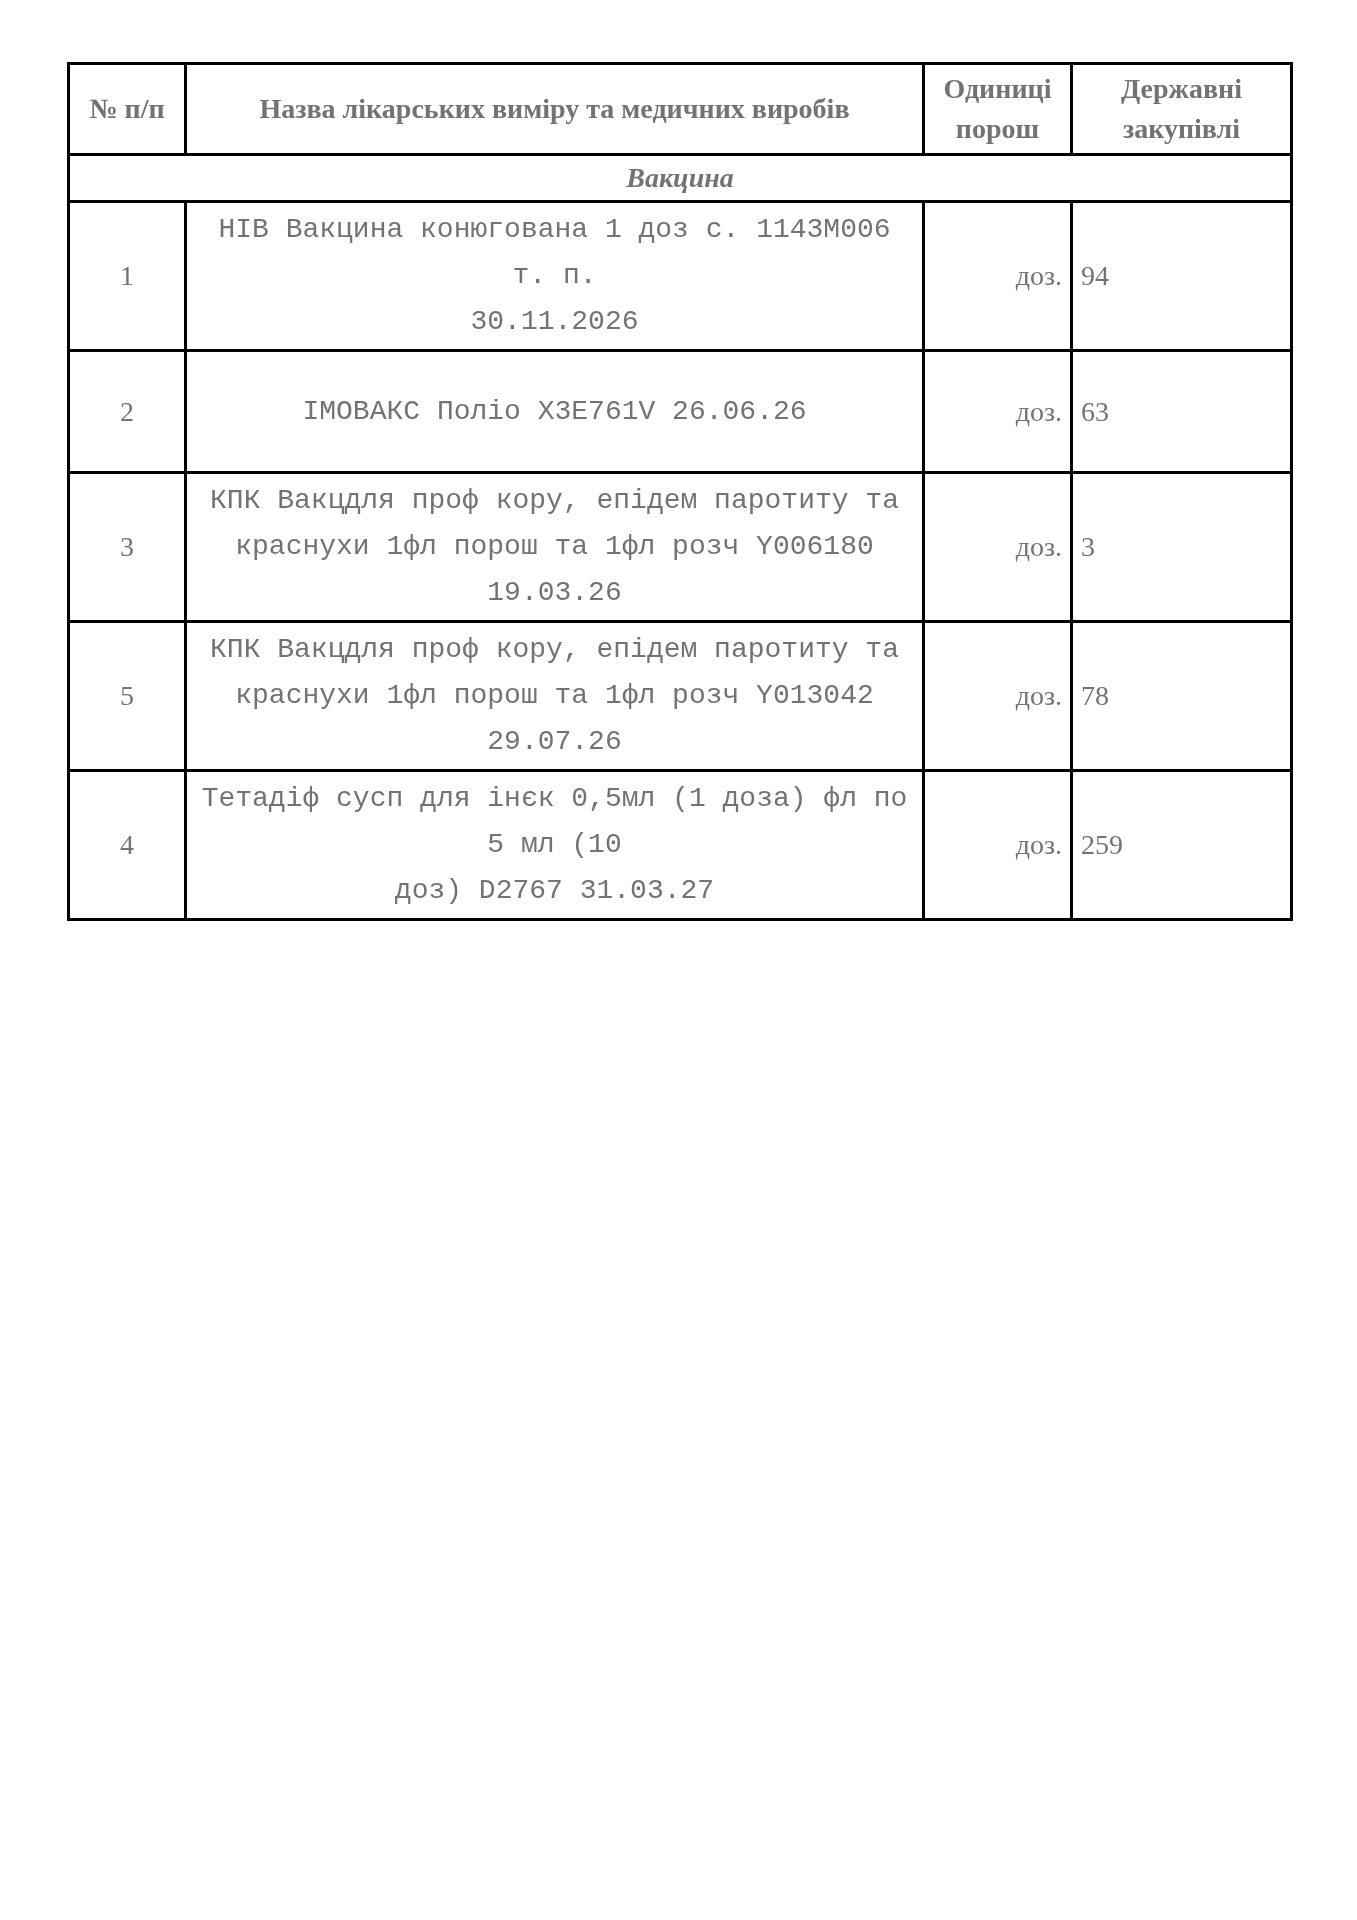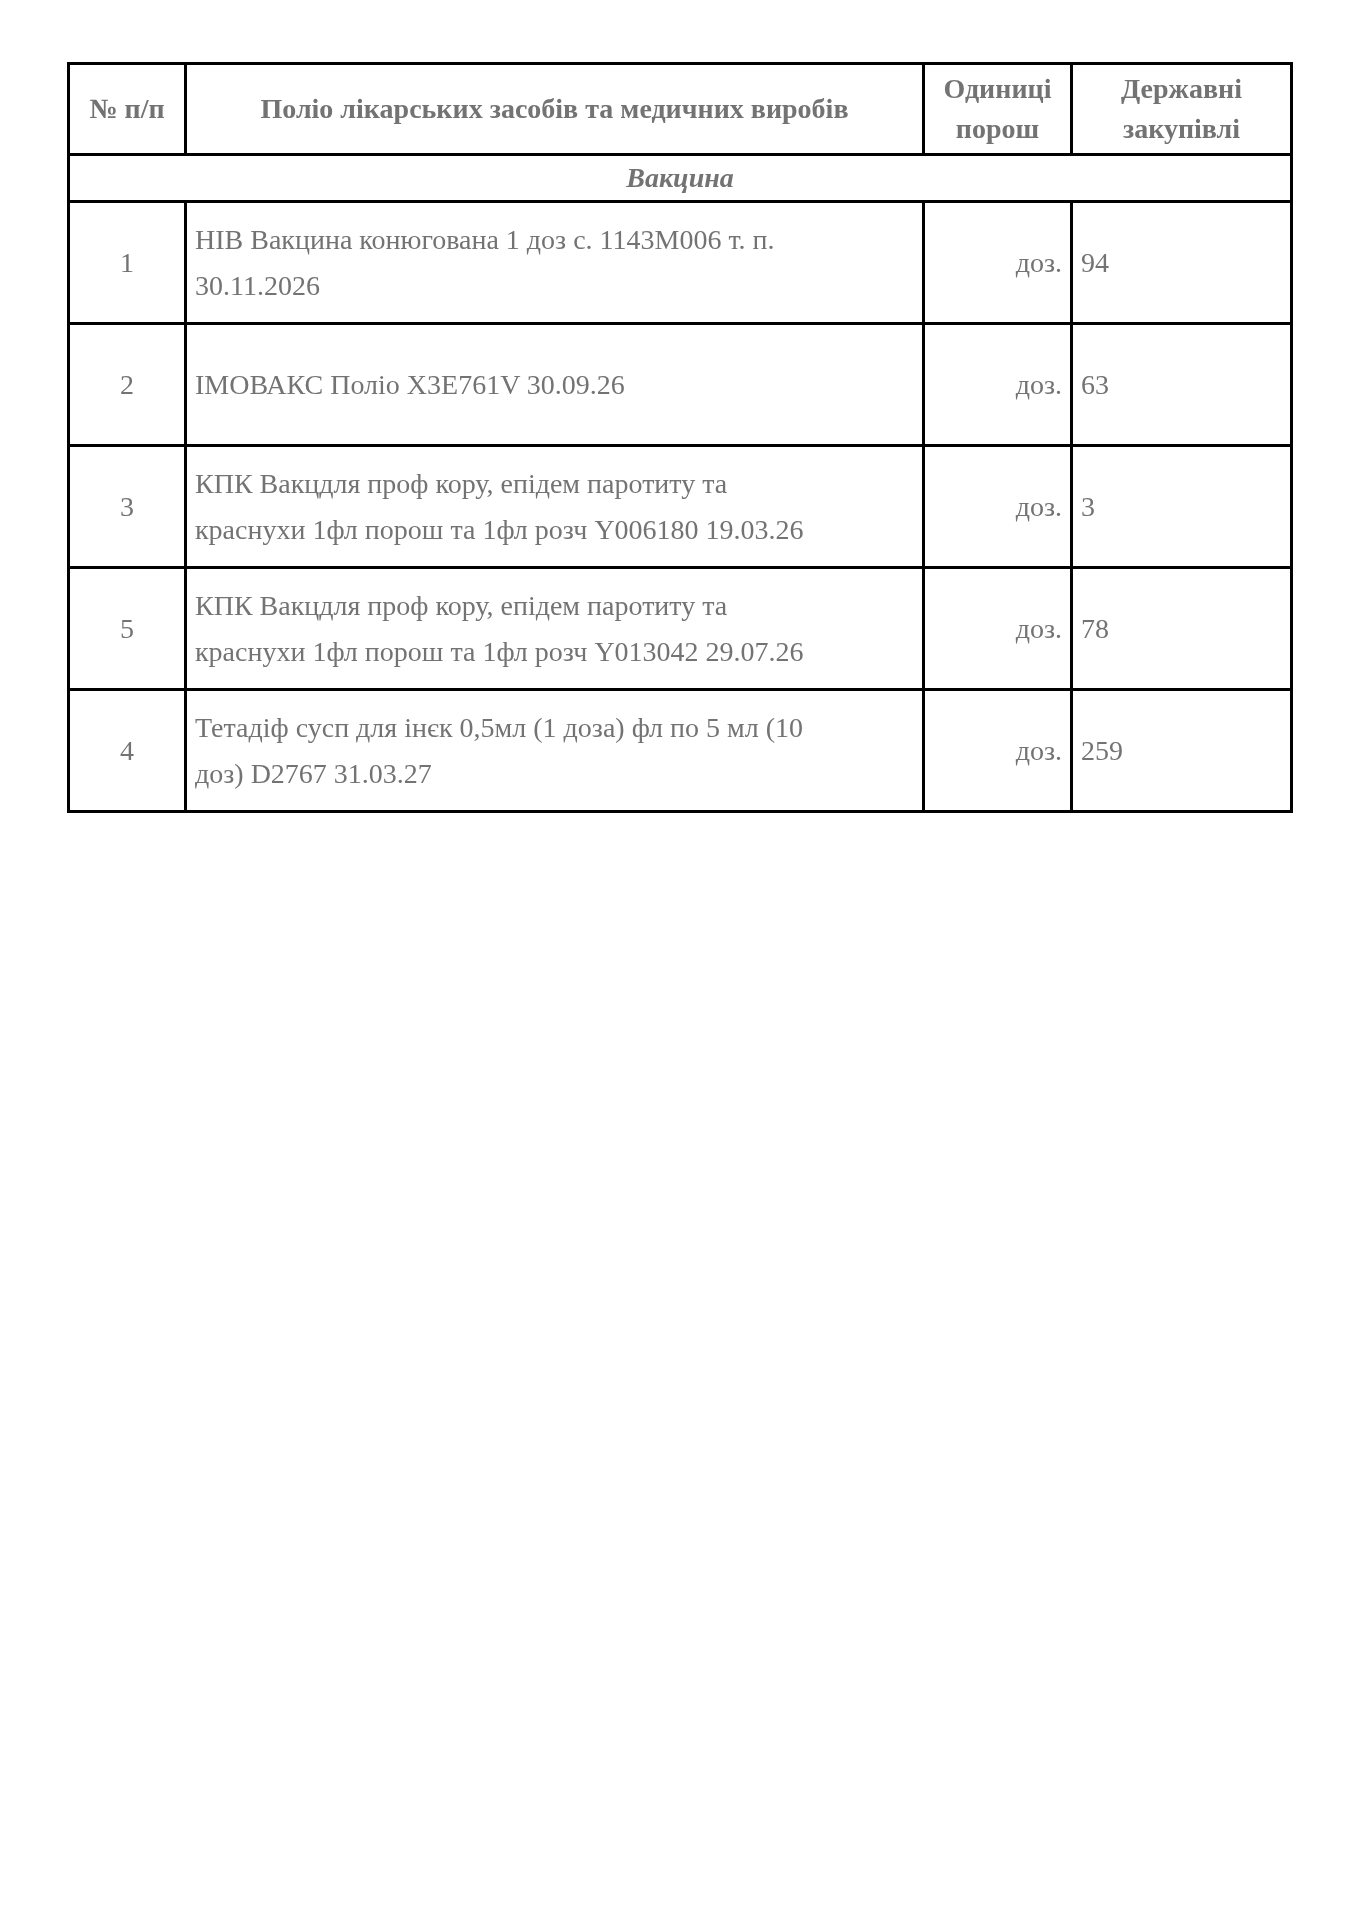--- a/index.html
+++ b/index.html
@@ -50,22 +50,23 @@
     text-align: center;
     line-height: 36px;
   }
   tr.data-row {
     height: 122px;
   }
   td.cell-num {
     text-align: center;
   }
   td.cell-name {
-    text-align: left;
+    text-align: center;
     white-space: pre-line;
+    font-family: Liberation Mono, monospace;
   }
   td.cell-unit {
     text-align: right;
   }
   td.cell-qty {
     text-align: left;
   }
 </style>
 </head>
 <body>
@@ -74,39 +75,39 @@
   <table class="doc-table">
     <colgroup>
       <col style="width:117px">
       <col style="width:738px">
       <col style="width:148px">
       <col style="width:220px">
     </colgroup>
     <tbody>
       <tr class="header-row">
         <th>№ п/п</th>
-        <th>Поліо лікарських засобів та медичних виробів</th>
+        <th>Назва лікарських виміру та медичних виробів</th>
         <th>Одиниці
 порош</th>
         <th>Державні
 закупівлі</th>
       </tr>
       <tr class="section-row">
         <td colspan="4">Вакцина</td>
       </tr>
       <tr class="data-row">
         <td class="cell-num">1</td>
         <td class="cell-name">НІВ Вакцина конюгована 1 доз с. 1143M006 т. п.
 30.11.2026</td>
         <td class="cell-unit">доз.</td>
         <td class="cell-qty">94</td>
       </tr>
       <tr class="data-row">
         <td class="cell-num">2</td>
-        <td class="cell-name">ІМОВАКС Поліо X3E761V 30.09.26</td>
+        <td class="cell-name">ІМОВАКС Поліо X3E761V 26.06.26</td>
         <td class="cell-unit">доз.</td>
         <td class="cell-qty">63</td>
       </tr>
       <tr class="data-row">
         <td class="cell-num">3</td>
         <td class="cell-name">КПК Вакцдля проф кору, епідем паротиту та
 краснухи 1фл порош та 1фл розч Y006180 19.03.26</td>
         <td class="cell-unit">доз.</td>
         <td class="cell-qty">3</td>
       </tr>

